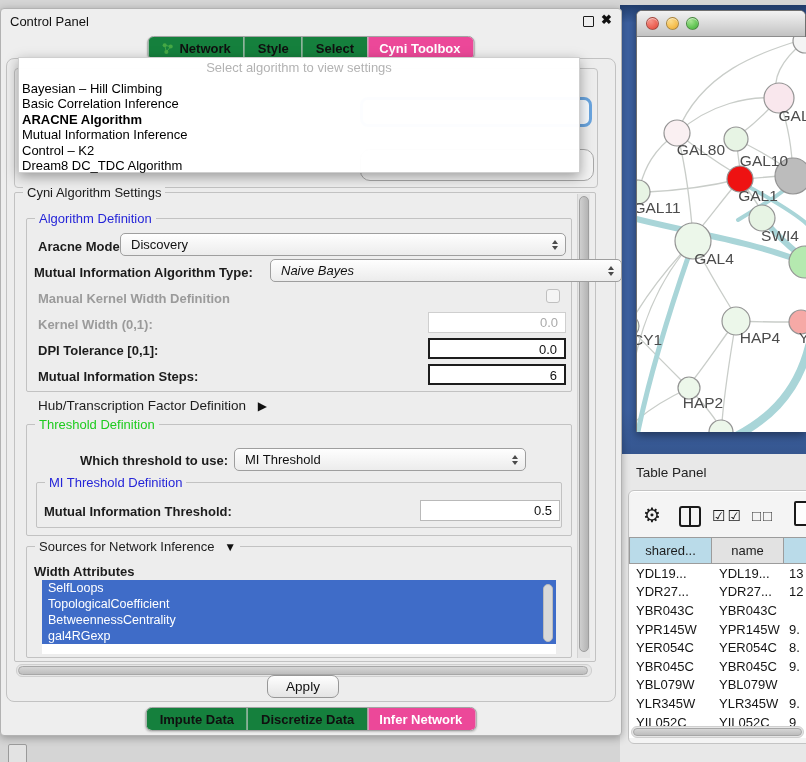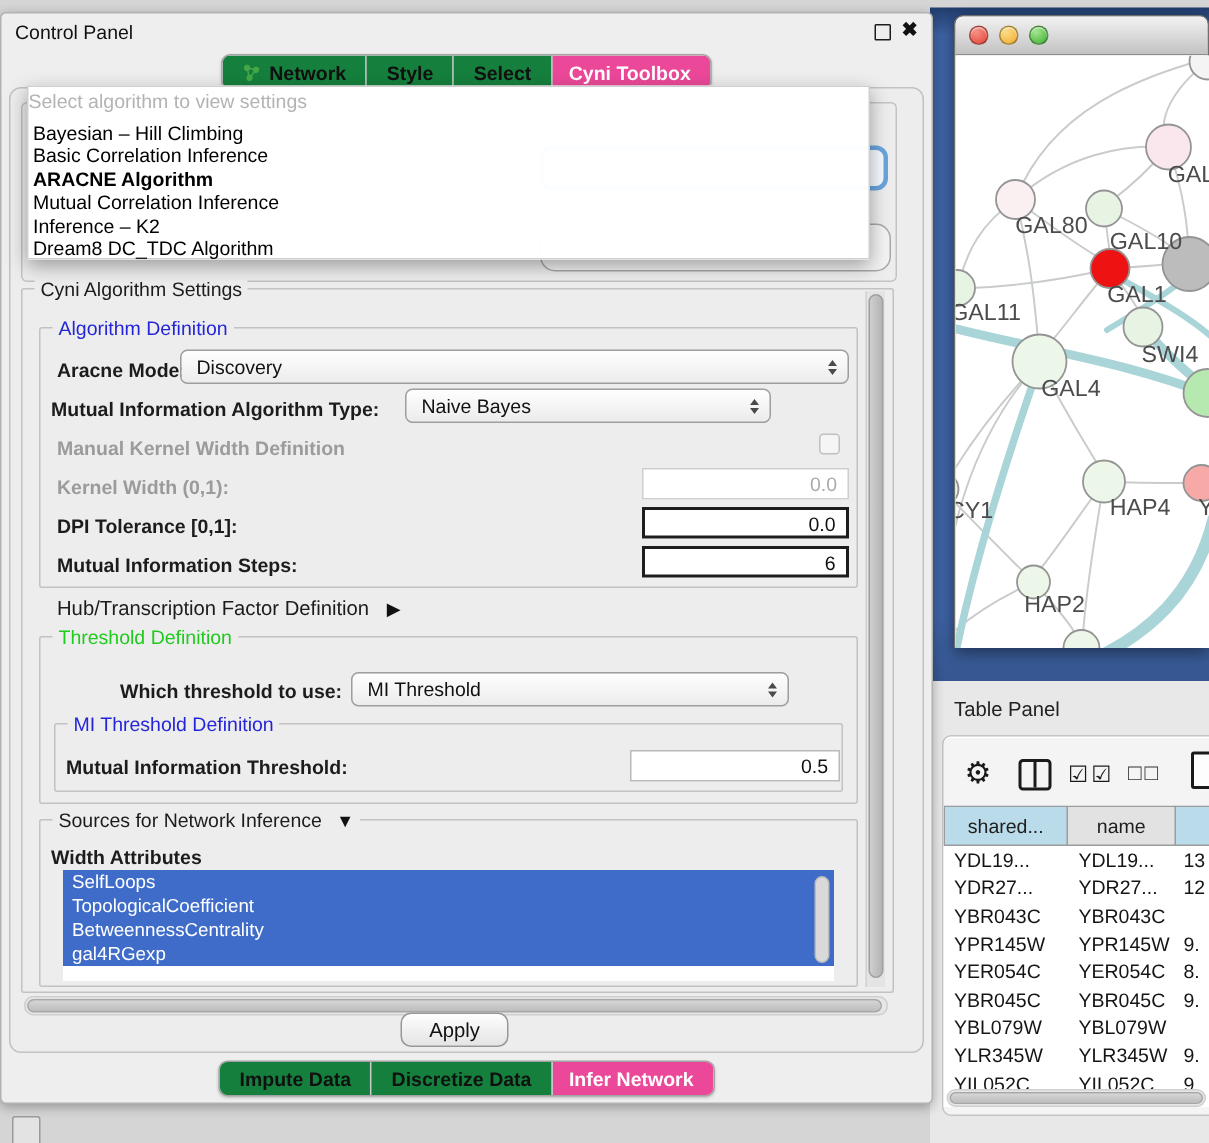--- a/index.html
+++ b/index.html
@@ -78,21 +78,21 @@
     border-radius:4px; }
   #frag-combo-focus { left:360px; top:97px; width:232px; height:30px; border:3px solid #69a4de;
     border-radius:8px; background:#f6fafe; }
   #frag-combo { left:360px; top:149px; width:234px; height:32px; border:1px solid #a8a8a8;
     border-radius:10px; background:#f3f3f3; }
 
   
   #algo-popup { left:18px; top:57px; width:562px; height:116px; z-index:6;
     background:rgba(255,255,255,.98); border:1px solid #cfcfcf;
     box-shadow:0 4px 12px rgba(0,0,0,.35); padding-top:2px; }
-  #popup-placeholder { text-align:left; color:#b3b3b3; font-size:13px; height:21px; }
+  #popup-placeholder { text-align:center; color:#b3b3b3; font-size:13px; height:21px; }
   .popup-item { font-size:13px; line-height:15.4px; padding-left:3px; color:#000;
     white-space:nowrap; }
   .popup-item.bold { font-weight:bold; }
 
   
   .grp { position:absolute; border:1px solid #c2c2c2; border-radius:2px; }
   .gt { position:absolute; top:-8px; left:8px; background:#ededed; padding:0 4px;
     font-size:13px; white-space:nowrap; color:#1c1c1c; }
   .gt.blue { color:#2525d8; }
   .gt.green { color:#1ecb1e; }
@@ -312,22 +312,22 @@
 <div class="abs" id="frag-group"></div>
 <div class="abs" id="frag-combo-focus"></div>
 <div class="abs" id="frag-combo"></div>
 
 <div class="abs" id="algo-popup">
   <div id="popup-placeholder">Select algorithm to view settings</div>
   <div id="popup-list">
       <div class="popup-item">Bayesian – Hill Climbing</div>
       <div class="popup-item">Basic Correlation Inference</div>
       <div class="popup-item bold">ARACNE Algorithm</div>
-      <div class="popup-item">Mutual Correlation Inference</div>
-      <div class="popup-item">Inference – K2</div>
+      <div class="popup-item">Mutual Information Inference</div>
+      <div class="popup-item">Control – K2</div>
       <div class="popup-item">Dream8 DC_TDC Algorithm</div>
     </div>
 </div>
 
 <div class="grp" style="left:14px;top:192px;width:582px;height:470px;">
   <span class="gt">Cyni Algorithm Settings</span>
 </div>
 <div class="abs sb-v" style="left:577px;top:194px;width:13px;height:464px;">
   <div class="vthumb" style="height:456px;"></div>
 </div>
@@ -339,21 +339,21 @@
 <span class="lbl" style="left:38px;top:239px;">Aracne Mode:</span>
 <div class="combo" style="left:120px;top:233px;width:446px;height:23px;">
   <span>Discovery</span>
   <span class="spin">
       <span class="tu"></span>
       <span class="tdn"></span>
     </span>
 </div>
 
 <span class="lbl" style="left:34px;top:265px;">Mutual Information Algorithm Type:</span>
-<div class="combo" style="left:270px;top:259px;width:244px;height:23px;">
+<div class="combo" style="left:270px;top:259px;width:352px;height:23px;font-style:italic;">
   <span>Naive Bayes</span>
   <span class="spin">
       <span class="tu"></span>
       <span class="tdn"></span>
     </span>
 </div>
 
 <span class="lbl dis" style="left:38px;top:291px;">Manual Kernel Width Definition</span>
 <div class="abs" id="kernel-checkbox"></div>
 

